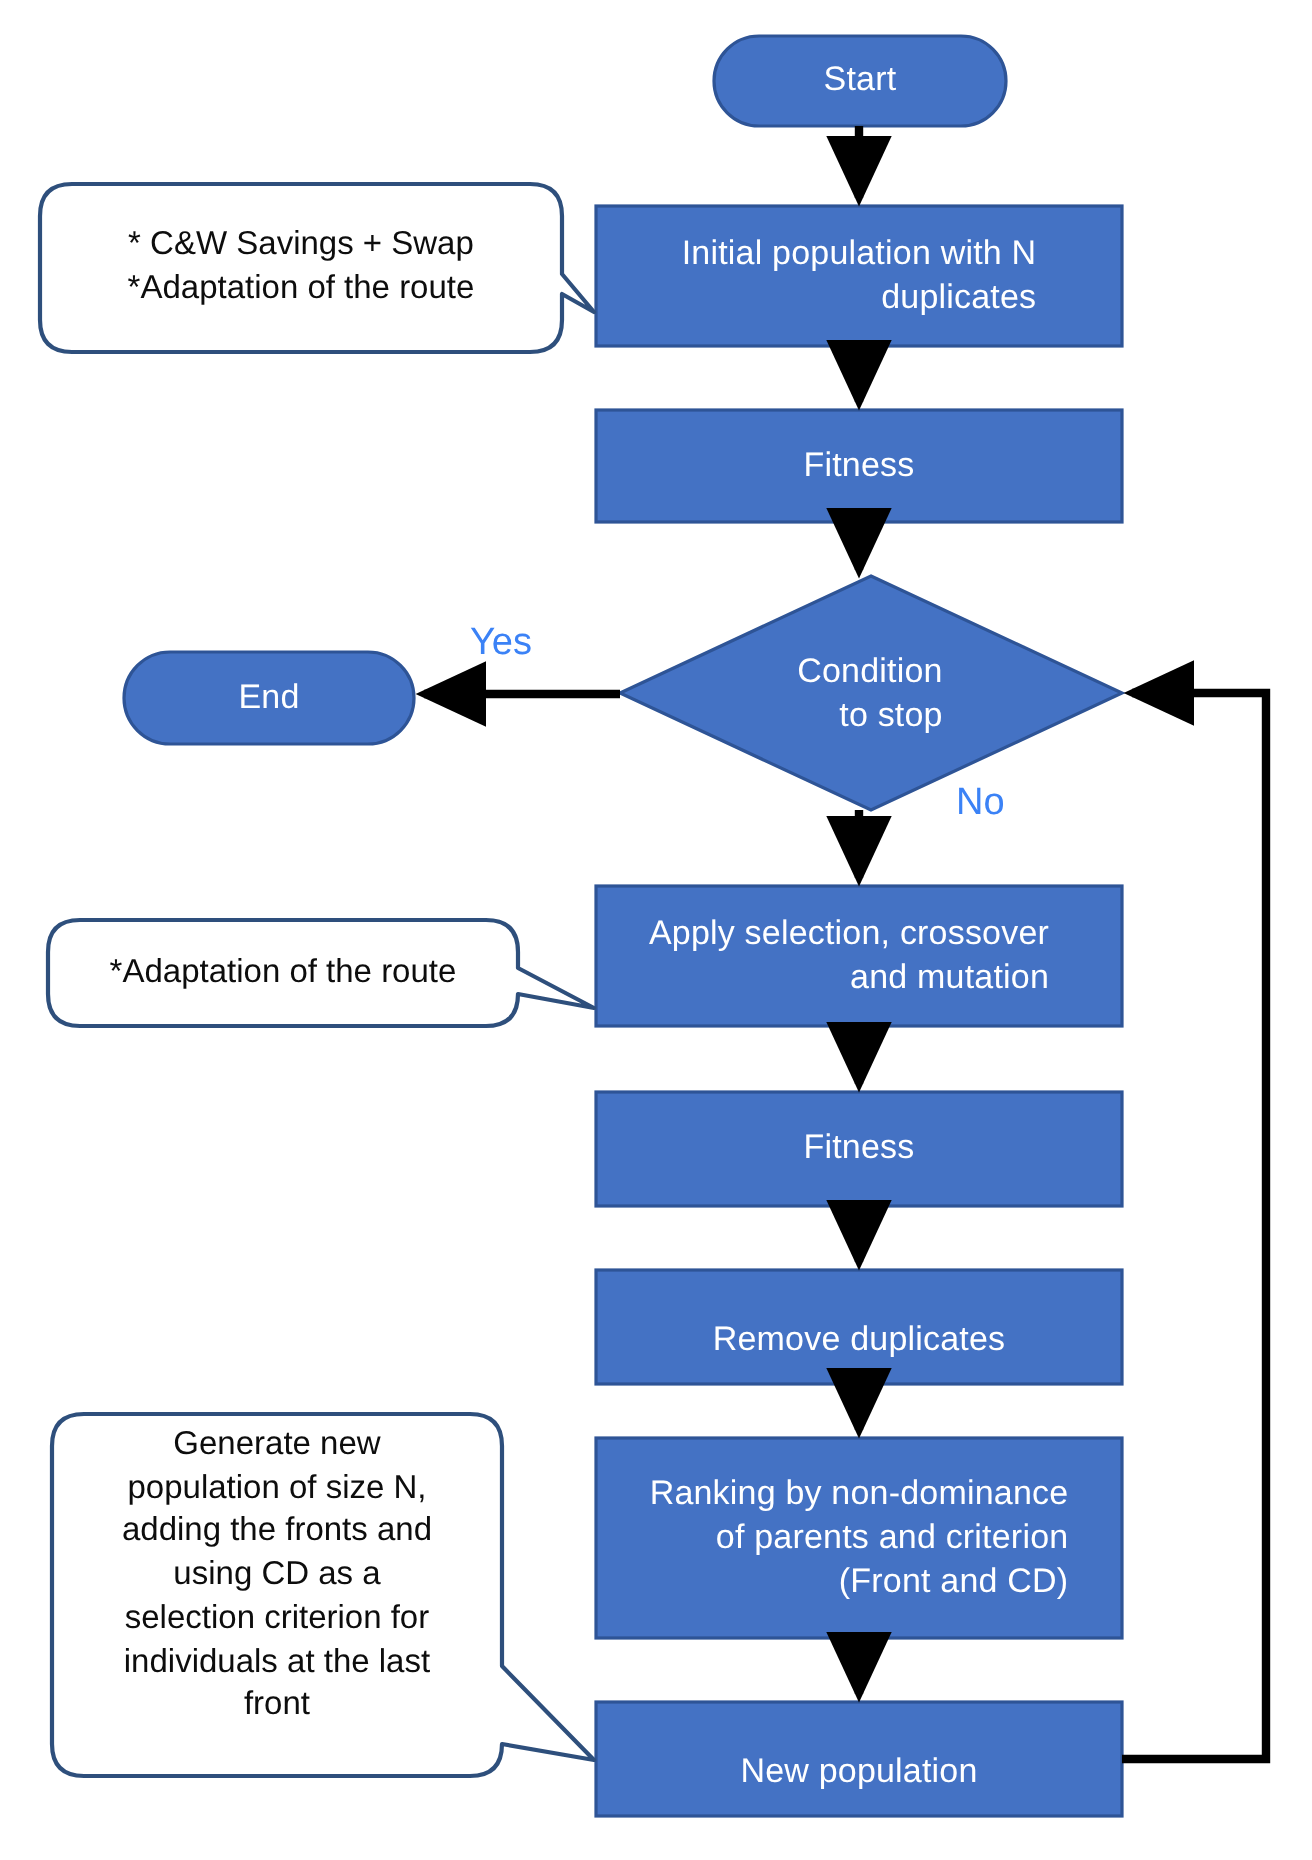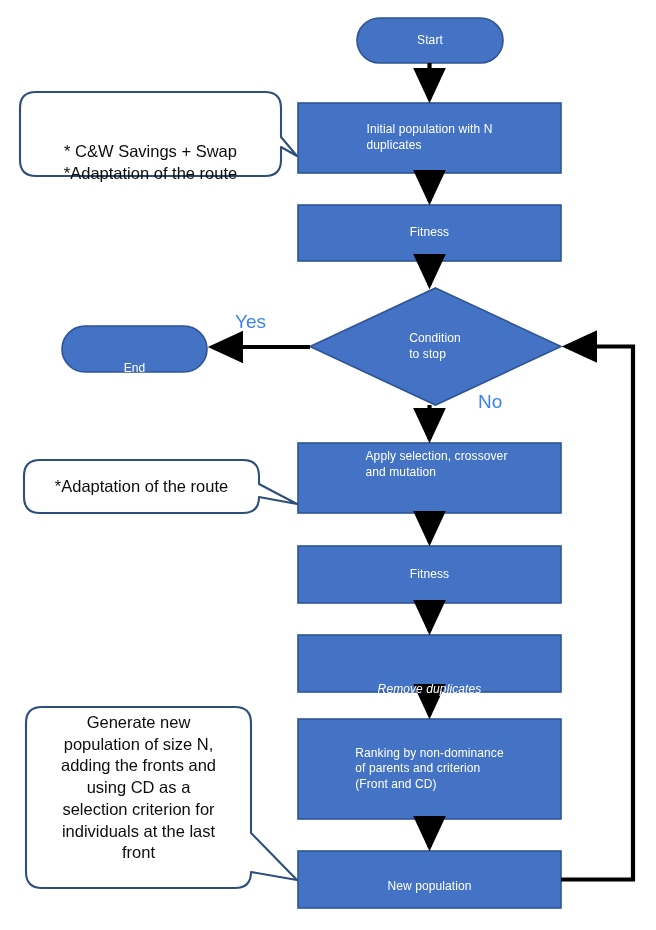--- a/index.html
+++ b/index.html
@@ -20,23 +20,23 @@
     left: 0;
     top: 0;
     width: 656px;
     height: 930px;
   }
   .node-text {
     position: absolute;
     display: flex;
     align-items: center;
     justify-content: center;
-    text-align: left;
+    text-align: right;
     color: #ffffff;
-    font-size: 12px;
+    font-size: 17px;
     line-height: 1.30;
     letter-spacing: 0.1px;
     white-space: pre-line;
     pointer-events: none;
   }
   .callout-text {
     position: absolute;
     display: flex;
     align-items: center;
     justify-content: center;
@@ -130,40 +130,40 @@
   <div class="node-text" style="left:357px; top:18px; width:146px; height:45px;">Start</div>
 
   <div class="node-text" style="left:298px; top:103px; width:263px; height:70px;">Initial population with N
 duplicates</div>
 
   <div class="node-text" style="left:298px; top:205px; width:263px; height:56px;">Fitness</div>
 
   <div class="node-text" style="left:355px; top:316px; width:160px; height:62px;">Condition
 to stop</div>
 
-  <div class="node-text" style="left:62px; top:326px; width:145px; height:46px;margin-top:20px;">End</div>
+  <div class="node-text" style="left:62px; top:326px; width:145px; height:46px;">End</div>
 
-  <div class="node-text" style="left:298px; top:430px; width:253px; height:70px;padding-left:12px;">Apply selection, crossover
+  <div class="node-text" style="left:298px; top:443px; width:253px; height:70px;">Apply selection, crossover
 and mutation</div>
 
   <div class="node-text" style="left:298px; top:546px; width:263px; height:57px;">Fitness</div>
 
-  <div class="node-text" style="left:298px; top:655px; width:263px; height:70px;font-style:italic;">Remove duplicates</div>
+  <div class="node-text" style="left:298px; top:635px; width:263px; height:70px;">Remove duplicates</div>
 
   <div class="node-text" style="left:298px; top:719px; width:263px; height:100px;">Ranking by non-dominance
 of parents and criterion
 (Front and  CD)</div>
 
   <div class="node-text" style="left:298px; top:851px; width:263px; height:71px;">New population</div>
 
   <div class="edge-label" style="left:235px; top:312px;">Yes</div>
 
   <div class="edge-label" style="left:478px; top:392px;">No</div>
 
-  <div class="callout-text" style="left:22px; top:94px; width:257px; height:80px;margin-top:29px;">* C&amp;W Savings + Swap
+  <div class="callout-text" style="left:22px; top:94px; width:257px; height:80px;">* C&amp;W Savings + Swap
 *Adaptation of the route</div>
 
   <div class="callout-text" style="left:26px; top:462px; width:231px; height:49px;">*Adaptation of the route</div>
 
   <div class="callout-text" style="left:28px; top:709px; width:221px; height:158px;">Generate new
 population of size N,
 adding the fronts and
 using CD as a
 selection criterion for
 individuals at the last

